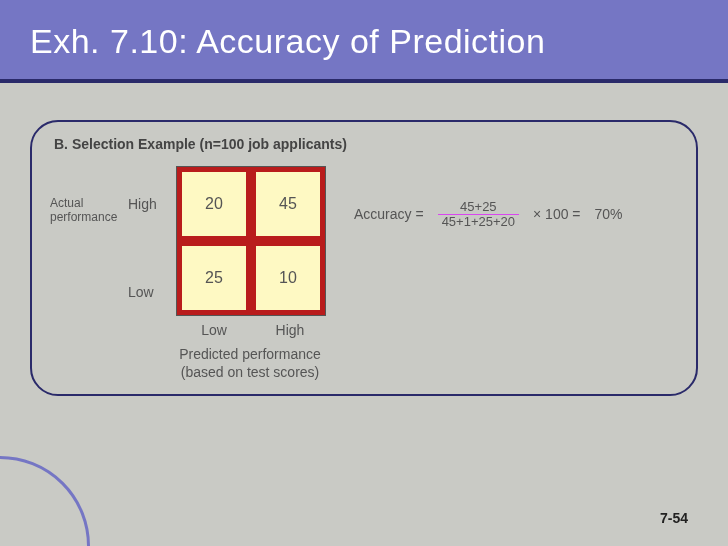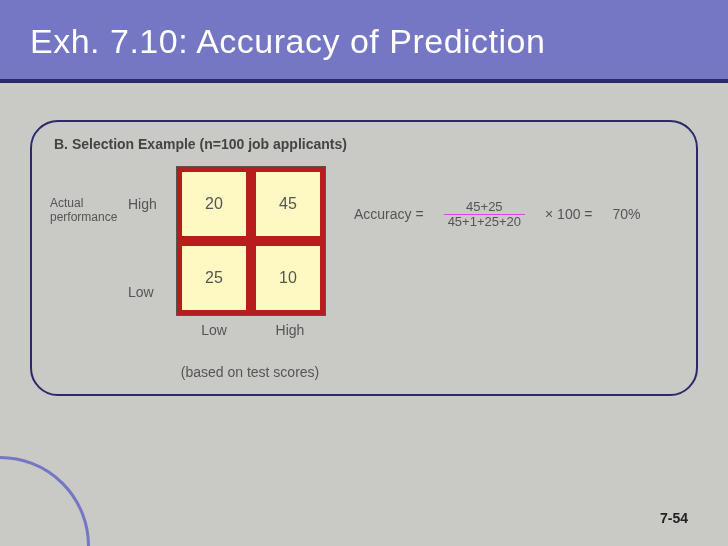--- a/index.html
+++ b/index.html
@@ -108,21 +108,21 @@
     line-height: 1.25;
   }
   .formula {
     position: absolute;
     top: 78px;
     left: 322px;
     font-size: 14px;
     color: #555;
     display: flex;
     align-items: center;
-    gap: 20px;
+    gap: 14px;
   }
   .frac {
     display: inline-block;
     text-align: center;
     line-height: 1.05;
     font-size: 13px;
     vertical-align: middle;
   }
   .frac .num {
     display: block;
@@ -178,21 +178,21 @@
       <div class="cell">25</div>
       <div class="cell">10</div>
     </div>
   </div>
 
   <div class="x-labels">
     <span>Low</span>
     <span>High</span>
   </div>
   <div class="x-group-label">
-    <br>
+    <span>Predicted performance</span><br>
     <span>(based on test scores)</span>
   </div>
 
   <div class="formula">
     <span>Accuracy =</span>
     <span class="frac">
       <span class="num">45+25</span>
       <span class="den">45+1+25+20</span>
     </span>
     <span>× 100 =</span>

